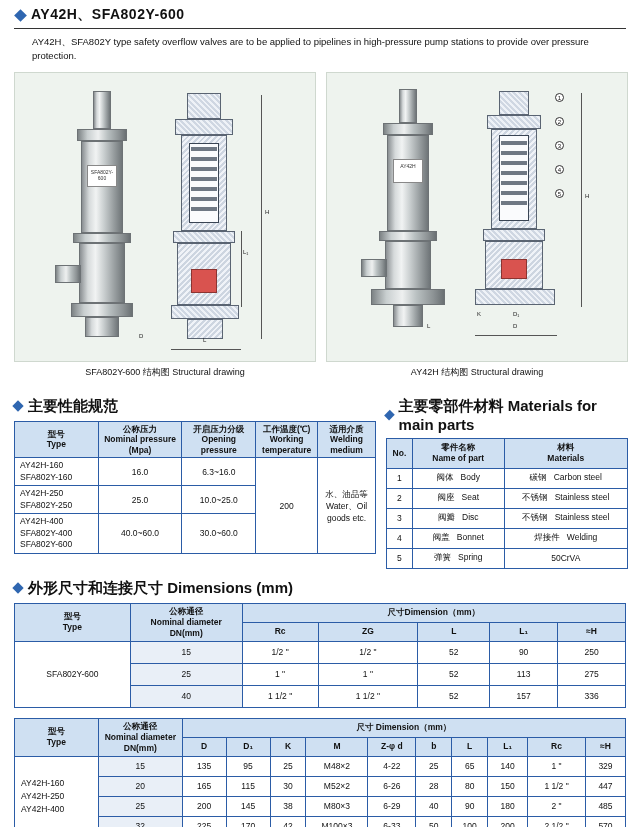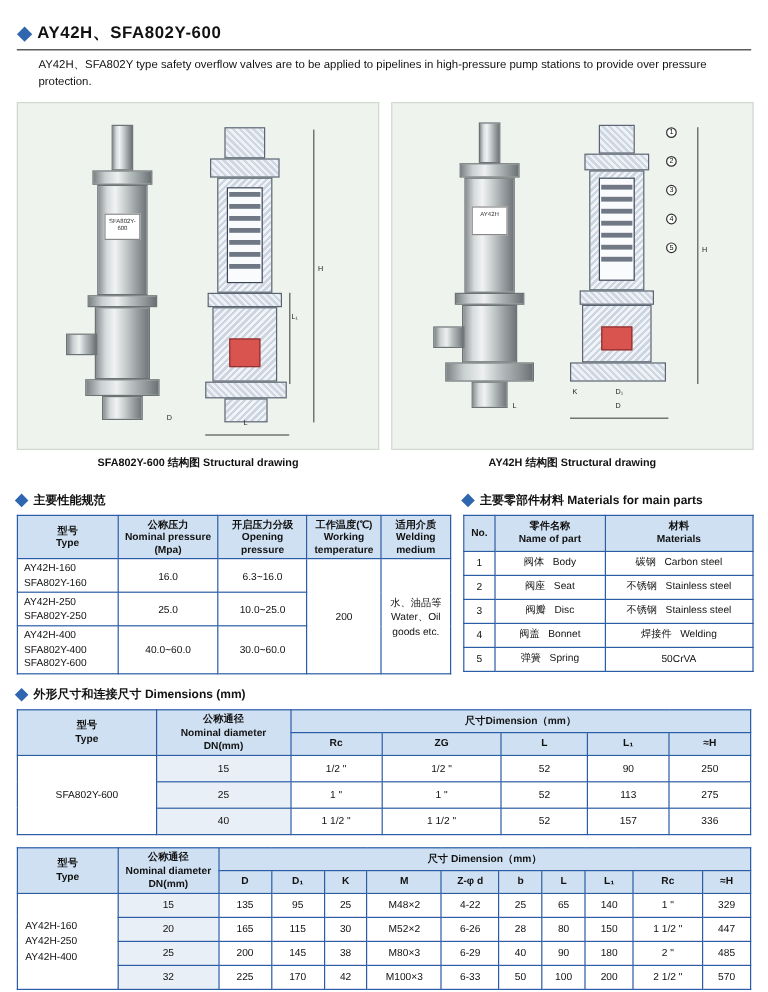--- a/index.html
+++ b/index.html
@@ -6,35 +6,35 @@
   html, body { margin:0; padding:0; }
   body {
     width: 640px; height: 827px;
     background: #ffffff;
     font-family: "Liberation Sans", sans-serif;
     font-size: 9px;
     color: #111;
     position: relative;
     overflow: hidden;
   }
-  .page { position: relative; width:640px; height:827px; padding: 17px 14px; }
+  .page { position: relative; width:640px; height:827px; padding: 4px 14px; }
 
   
   .title-row { display:flex; align-items:center; gap:6px; margin: 2px 0 4px 2px; }
   .diamond { width:9px; height:9px; background:#2f66b0; transform: rotate(45deg); display:inline-block; }
   .title-text { font-size: 14px; font-weight: bold; color:#111; letter-spacing:0.5px; }
   .title-underline { border-bottom: 1px solid #333; margin: 0 0 6px 0; width: 100%; }
 
   .para { margin: 2px 0 0 18px; font-size: 9.5px; line-height: 1.5; color:#111; }
   .para-en { margin: 3px 0 0 18px; font-size: 9.5px; line-height: 1.5; color:#111; }
 
   
   .figs { display:flex; gap:10px; margin-top: 8px; }
   .figbox { width: 302px; height: 290px; background:#eef3ee; border:1px solid #cfd8cf; position:relative; overflow:hidden; }
-  .figcap { text-align:center; font-size:9px; font-weight:bold; margin-top:4px; }
+  .figcap { text-align:center; font-size:9px; font-weight:normal; margin-top:4px; }
 
   
   .valve { position:absolute; }
   .metal {
     background: linear-gradient(to right, #8a8f92 0%, #d6dadb 18%, #f1f3f3 35%, #c9cecf 55%, #9aa0a2 78%, #6f7578 100%);
     border: 1px solid #6d7275;
   }
   .metal2 {
     background: linear-gradient(to right, #7d8385 0%, #c9cfd0 20%, #eef0f0 42%, #b9c0c1 62%, #8d9395 85%, #6a7073 100%);
     border: 1px solid #6d7275;
@@ -53,21 +53,21 @@
   }
   .tag { position:absolute; background:#ffffff; border:1px solid #888; font-size:5px; color:#333; text-align:center; }
   .circnum {
     position:absolute; width:9px; height:9px; border-radius:50%;
     border:1px solid #333; background:#fff; font-size:6px; line-height:8px; text-align:center; color:#111;
   }
 
   
   .sec-head { display:flex; align-items:center; gap:6px; margin: 10px 0 5px 0; }
   .sec-head .diamond { width:8px; height:8px; }
-  .sec-title { font-size: 10px; font-weight: bold; color:#111; }
+  .sec-title { font-size: 15px; font-weight: bold; color:#111; }
 
   
   table { border-collapse: collapse; font-size: 8.5px; }
   .tbl th, .tbl td { border: 1px solid #2b5ca6; text-align:center; padding: 2px 2px; color:#111; }
   .tbl th { background:#cfe0f2; font-weight: bold; line-height:1.25; }
   .tbl td { background:#ffffff; }
   .tbl td.alt { background:#e9eff7; }
 
   .two-col { display:flex; gap:10px; align-items:flex-start; }
   .col-left { width: 362px; }

